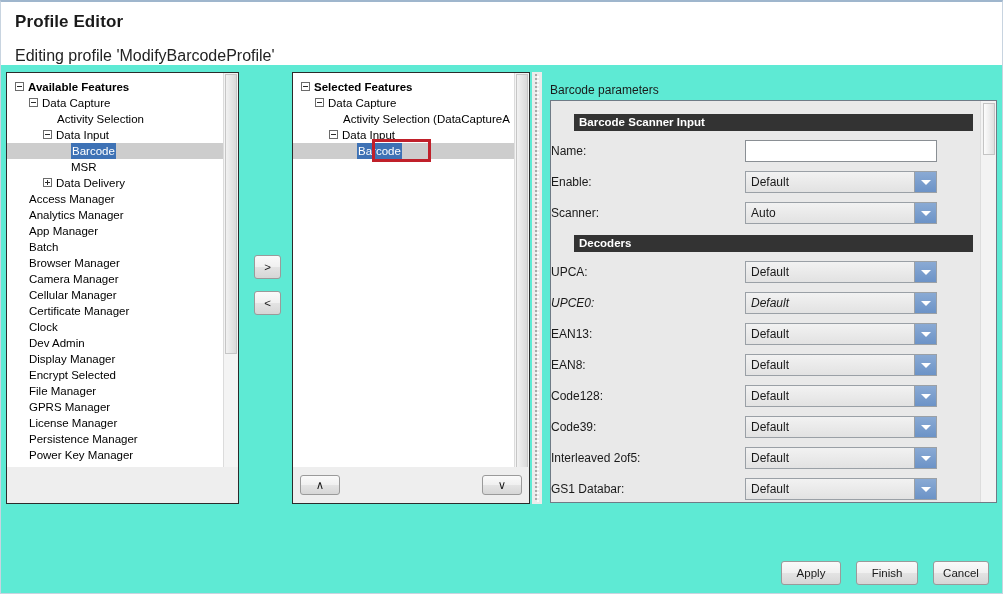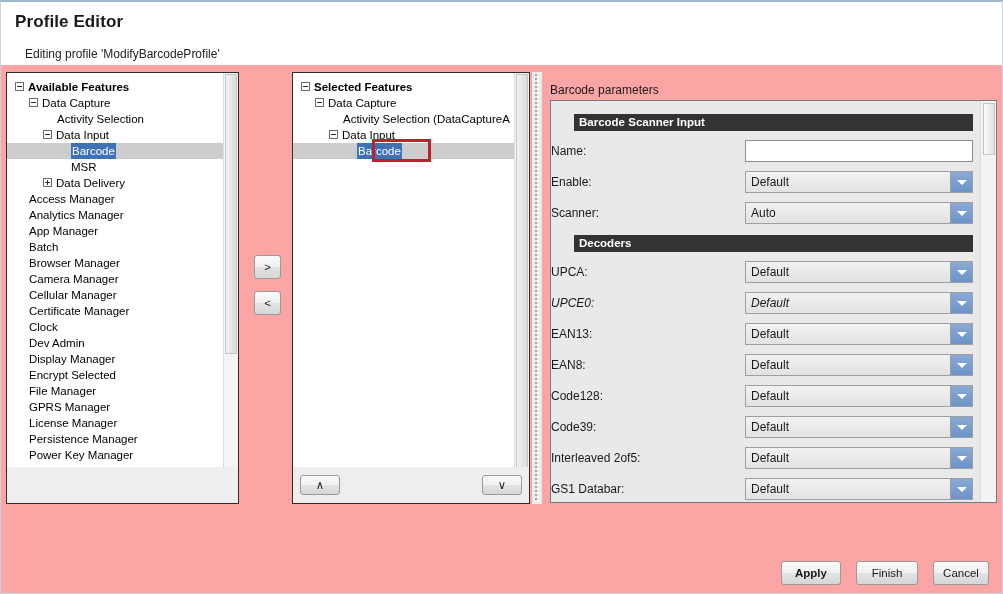--- a/index.html
+++ b/index.html
@@ -6,37 +6,37 @@
   html, body {
     margin: 0; padding: 0;
     width: 1003px; height: 594px;
     overflow: hidden;
     background: #ffffff;
     font-family: "Liberation Sans", sans-serif;
   }
   #app {
     position: relative;
     width: 1003px; height: 594px;
-    background: #fca5a5;
+    background: #5eead4;
     border-top: 2px solid #9fb6cd;
     border-left: 1px solid #c8d4e0;
     border-right: 1px solid #c8d4e0;
     border-bottom: 1px solid #c8d4e0;
   }
 
   
   #header { position: absolute; left: 0; top: 0; width: 1001px; height: 63px; background: #ffffff; }
   #page-title {
     position: absolute; left: 14px; top: 10px;
     font-size: 17px; font-weight: bold; color: #1a1a1a;
     letter-spacing: 0.1px;
   }
   #subtitle {
-    position: absolute; left: 24px; top: 45px;
-    font-size: 12px; color: #222222;
+    position: absolute; left: 14px; top: 45px;
+    font-size: 16px; color: #222222;
   }
 
   
   .tree-panel {
     position: absolute;
     background: #ffffff;
     border: 1px solid #2b2b2b;
   }
   #available-panel { left: 5px; top: 70px; width: 233px; height: 432px; }
   #selected-panel  { left: 291px; top: 70px; width: 238px; height: 432px; }
@@ -126,21 +126,21 @@
     color: #1a1a1a;
     text-align: center;
     cursor: default;
     font-family: "Liberation Sans", sans-serif;
   }
   #btn-add    { left: 253px; top: 253px; width: 27px; height: 24px; line-height: 22px; }
   #btn-remove { left: 253px; top: 289px; width: 27px; height: 24px; line-height: 22px; }
   #btn-up     { left: 299px; top: 473px; width: 40px; height: 20px; line-height: 18px; }
   #btn-down   { left: 481px; top: 473px; width: 40px; height: 20px; line-height: 18px; }
 
-  #btn-apply  { left: 780px; top: 559px; width: 60px; height: 24px; line-height: 22px; font-weight: bold; }
+  #btn-apply  { left: 780px; top: 559px; width: 60px; height: 24px; line-height: 22px; }
   #btn-finish { left: 855px; top: 559px; width: 62px; height: 24px; line-height: 22px; }
   #btn-cancel { left: 932px; top: 559px; width: 56px; height: 24px; line-height: 22px; }
 
   
   #splitter {
     position: absolute; left: 531px; top: 70px;
     width: 10px; height: 432px;
     background: #ececec;
   }
   #splitter .dots {
@@ -177,21 +177,21 @@
   }
   .field-row { position: absolute; left: 0; width: 447px; height: 22px; }
   .field-label {
     position: absolute; left: 0; top: 0;
     width: 185px; text-align: left;
     font-size: 12px; color: #1a1a1a;
     line-height: 22px;
   }
   .field-ctrl {
     position: absolute; left: 194px; top: 0;
-    width: 228px; height: 22px;
+    width: 192px; height: 22px;
   }
   .text-input {
     width: 100%; height: 22px;
     background: #ffffff;
     border: 1px solid #8a8f94;
     font-size: 12px;
     padding: 0 4px;
     color: #1a1a1a;
     font-family: "Liberation Sans", sans-serif;
   }

